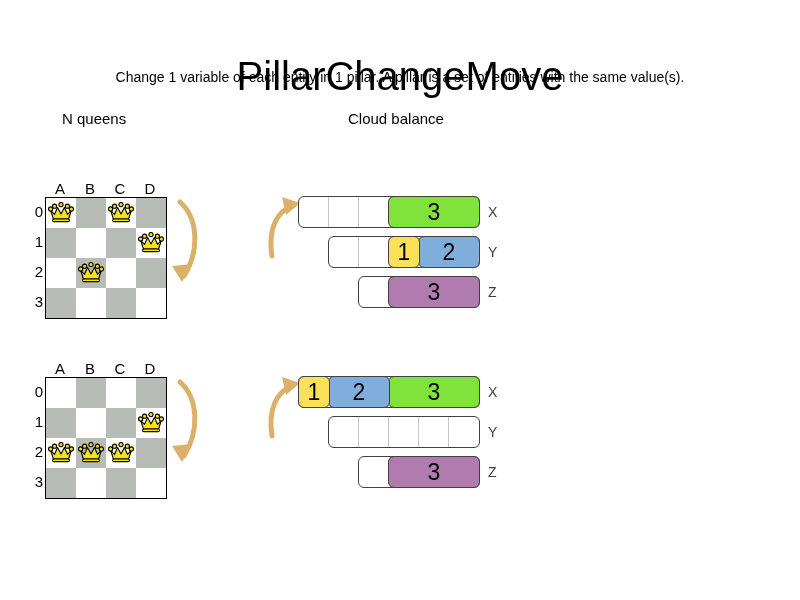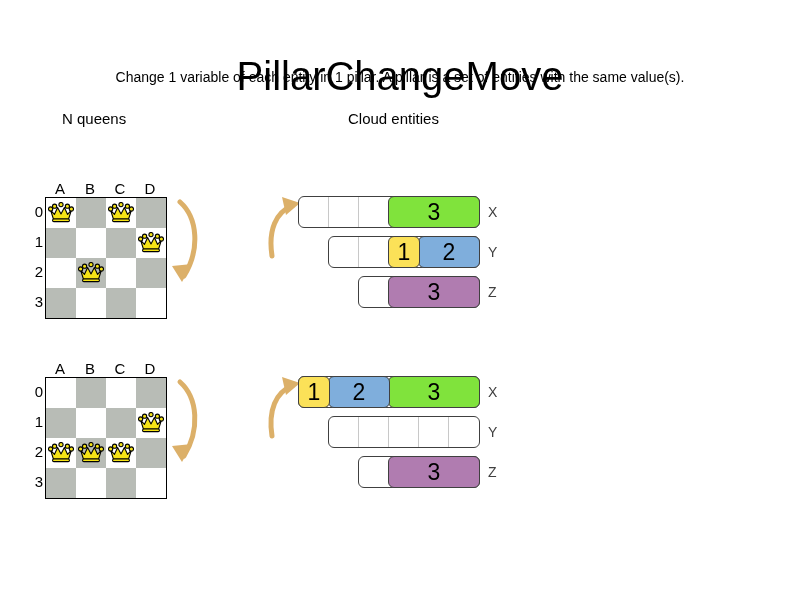--- a/index.html
+++ b/index.html
@@ -167,21 +167,21 @@
     color: #404040;
   }
 </style>
 </head>
 <body>
 
 <h1 id="page-title">PillarChangeMove</h1>
 <div id="page-subtitle">Change 1 variable of each entity in 1 pillar. A pillar is a set of entities with the same value(s).</div>
 
 <div class="section-heading" id="heading-nqueens">N queens</div>
-<div class="section-heading" id="heading-cloud">Cloud entities</div>
+<div class="section-heading" id="heading-cloud">Cloud balance</div>
 
 <div class="board-wrap" id="board-wrap-top">
     <div class="col-labels">
       <div class="col-label" style="left: 0px;">A</div>
       <div class="col-label" style="left: 30px;">B</div>
       <div class="col-label" style="left: 60px;">C</div>
       <div class="col-label" style="left: 90px;">D</div>
     </div>
     <div class="row-labels">
       <div class="row-label" style="top: 0px;">0</div>

